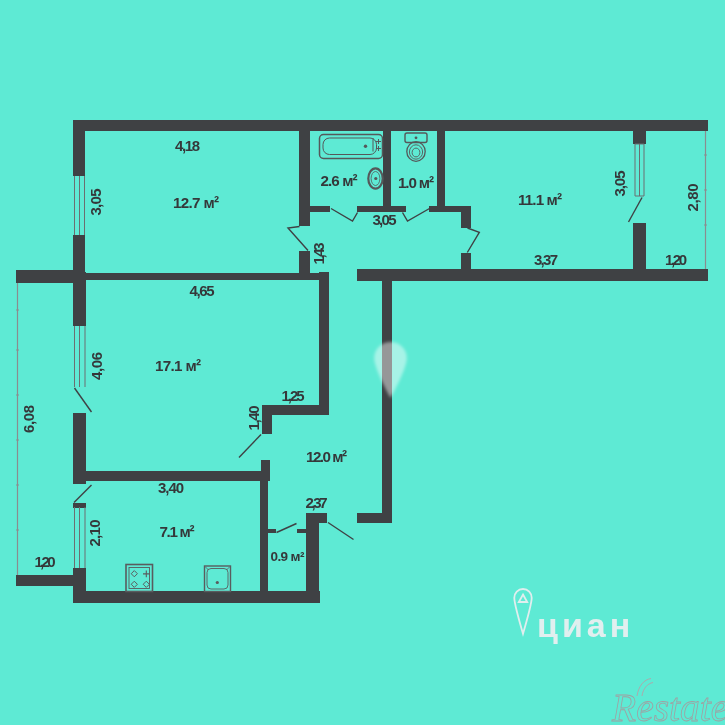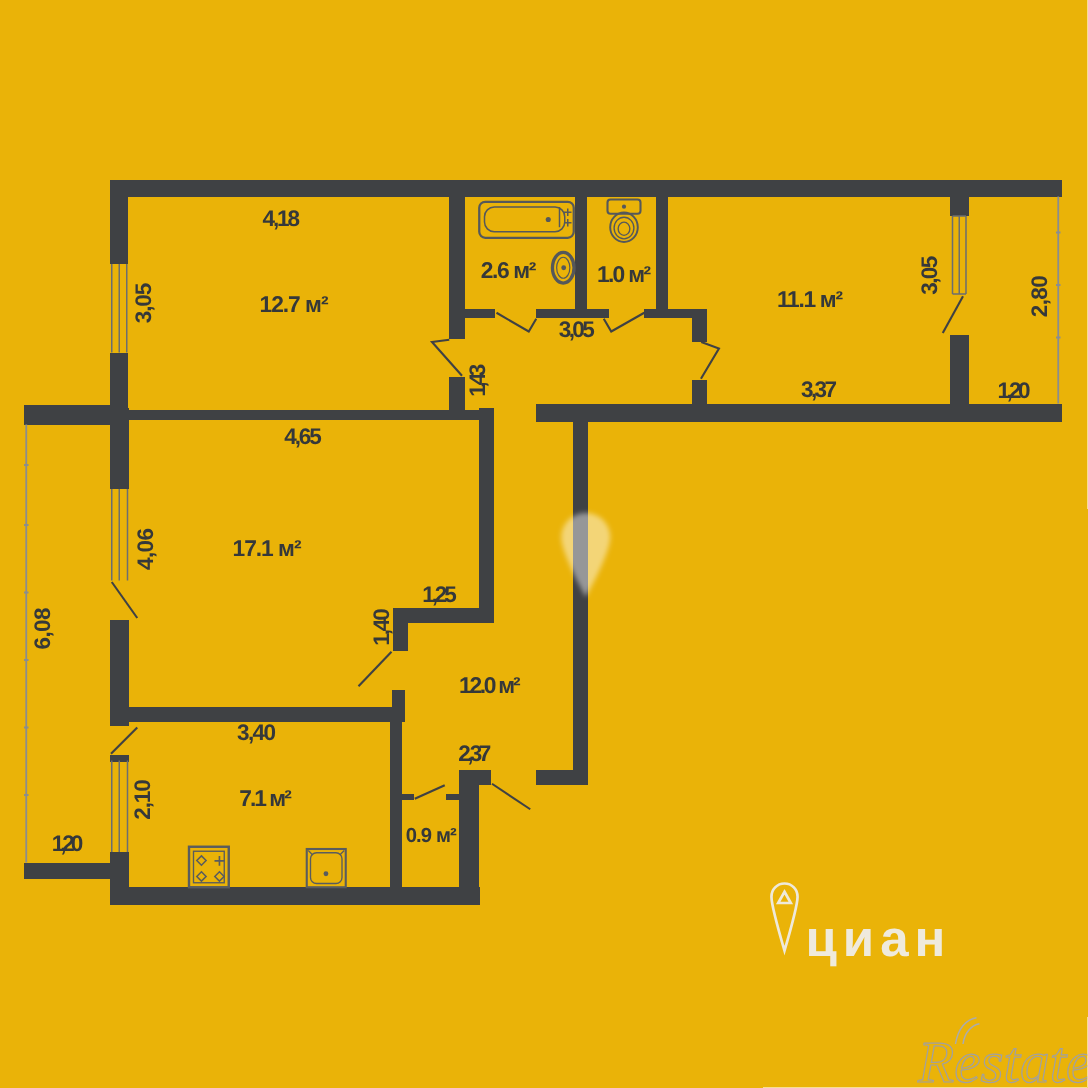--- a/index.html
+++ b/index.html
@@ -1,16 +1,16 @@
 <!DOCTYPE html>
 <html><head>
 <meta charset="utf-8">
 <style>
 html,body{margin:0;padding:0;background:#ffffff;}
-#c{position:relative;width:725px;height:725px;background:#eab308;overflow:hidden;}
+#c{position:relative;width:725px;height:725px;background:#5eead4;overflow:hidden;}
 text{font-family:"Liberation Sans",sans-serif;fill:#35383a;}
 .dim{font-size:15px;font-weight:bold;}
 .area{font-size:15.2px;font-weight:bold;}
 </style>
 </head>
 <body>
 <div id="c">
 <svg width="725" height="725" viewBox="0 0 725 725">
 <defs>
         <filter id="b1" x="-50%" y="-50%" width="200%" height="200%">

